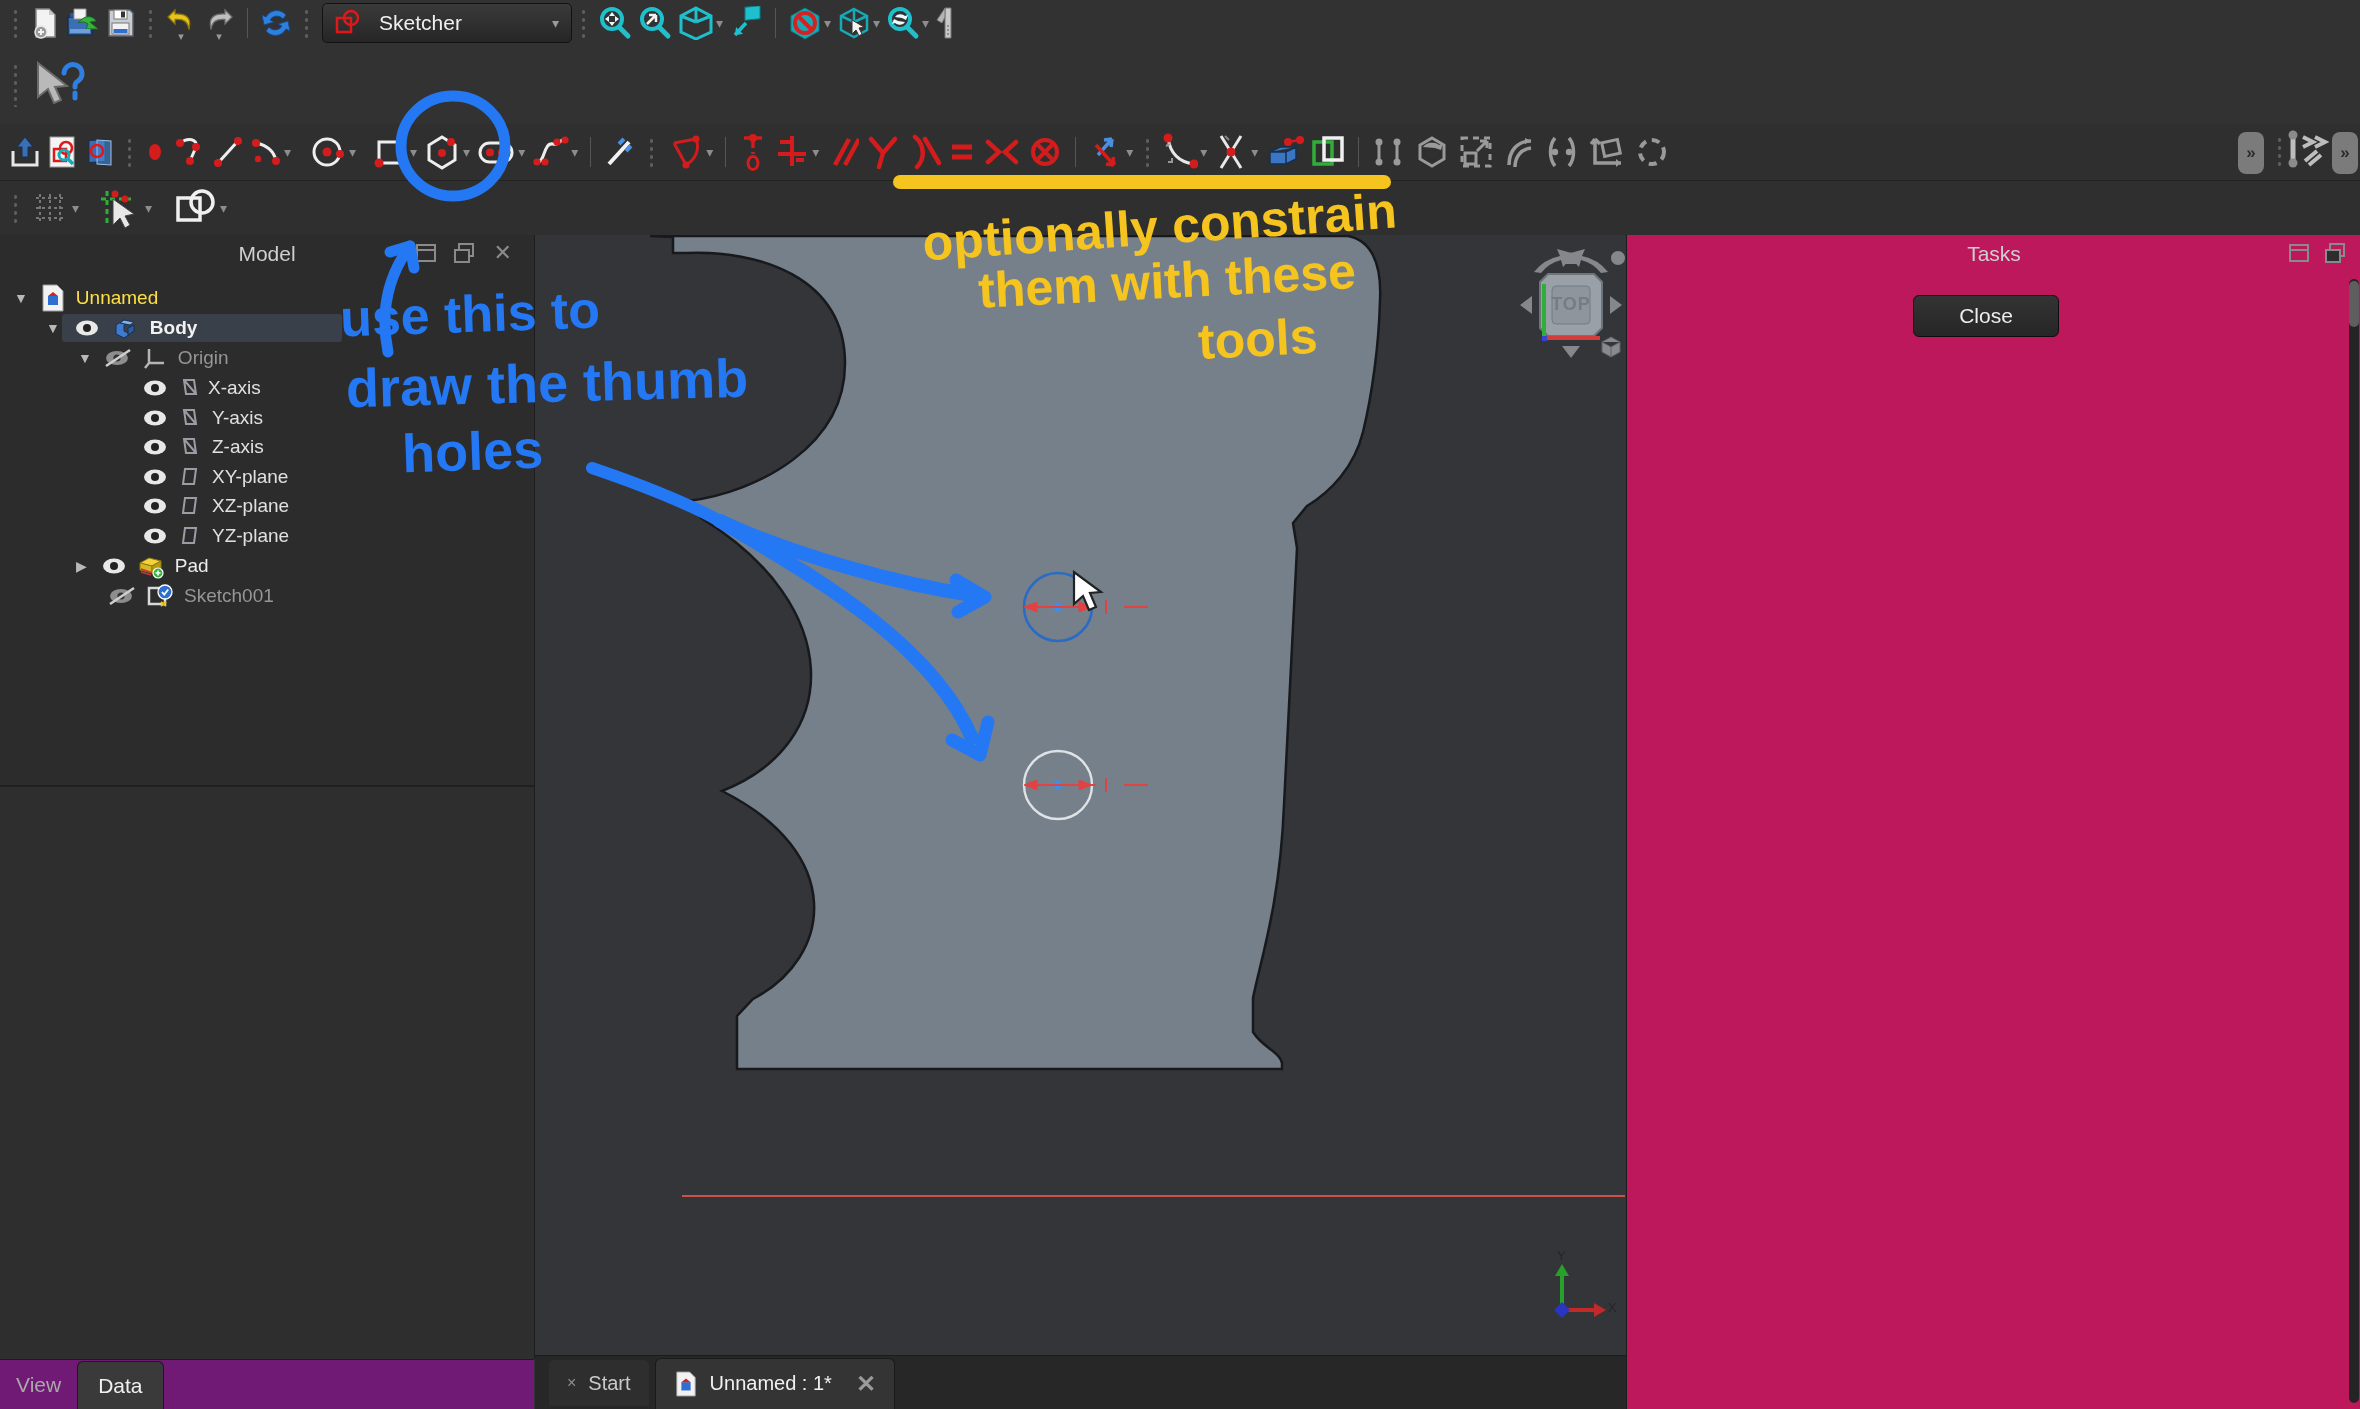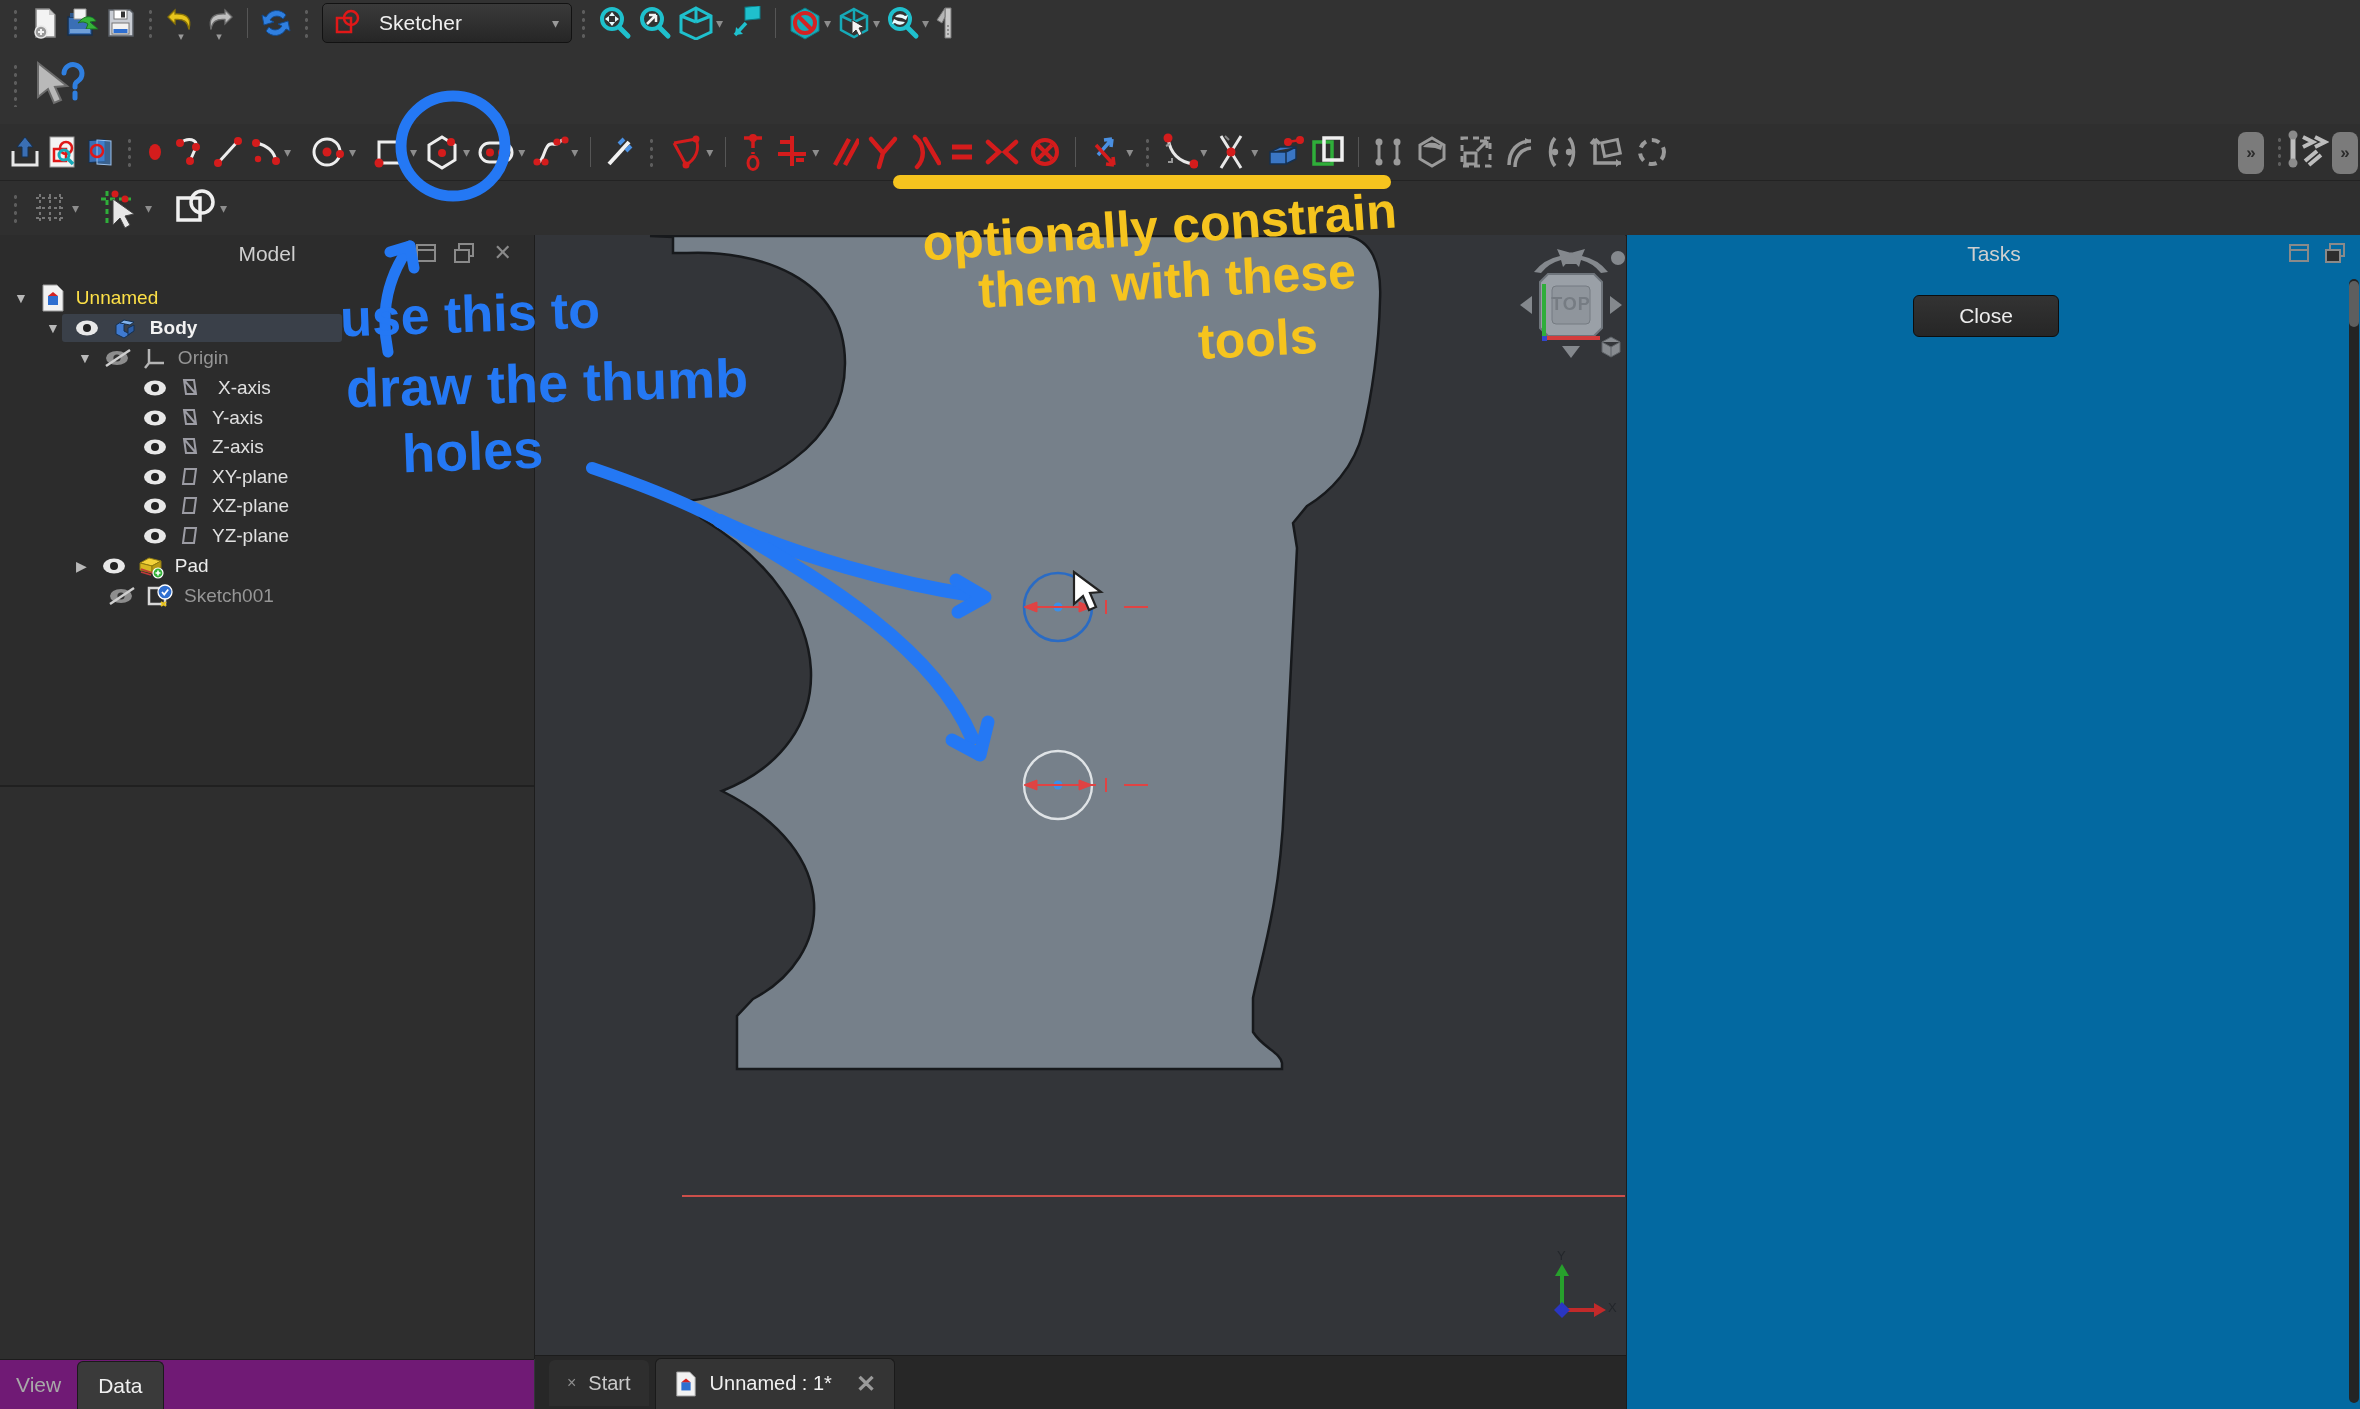--- a/index.html
+++ b/index.html
@@ -495,21 +495,21 @@
     </div>
 
     <div class="treerow" style="top:138px;">
       <svg width="26" height="18" viewBox="0 0 26 18" style="margin-left:142px;">
           <ellipse cx="13" cy="9" rx="11" ry="7.5" fill="#e8e8e8"></ellipse>
           <circle cx="13" cy="9" r="4" fill="#222"></circle>
         </svg>
       <svg width="24" height="24" viewBox="0 0 24 24" style="margin-left:10px;">
           <path d="M6 4 h10 l2 14 h-10 z M6 4 l12 14" fill="none" stroke="#9c9ca4" stroke-width="2"></path>
         </svg>
-      <span style="margin-left:16px;color:#e0e0e0;">X-axis</span>
+      <span style="margin-left:6px;color:#e0e0e0;">X-axis</span>
     </div>
     <div class="treerow" style="top:168px;">
       <svg width="26" height="18" viewBox="0 0 26 18" style="margin-left:142px;">
           <ellipse cx="13" cy="9" rx="11" ry="7.5" fill="#e8e8e8"></ellipse>
           <circle cx="13" cy="9" r="4" fill="#222"></circle>
         </svg>
       <svg width="24" height="24" viewBox="0 0 24 24" style="margin-left:10px;">
           <path d="M6 4 h10 l2 14 h-10 z M6 4 l12 14" fill="none" stroke="#9c9ca4" stroke-width="2"></path>
         </svg>
       <span style="margin-left:10px;color:#e0e0e0;">Y-axis</span>
@@ -695,21 +695,21 @@
       <svg width="24" height="26" viewBox="0 0 26 28" style="margin-right:12px;">
         <path d="M3 1 h14 l6 6 v20 h-20 z" fill="#f2f2f2" stroke="#999"></path>
         <rect x="8" y="12" width="10" height="9" fill="#2f6fd0"></rect>
         <path d="M8 12 l5 -4 5 4 z" fill="#d42222"></path>
       </svg>
       <span>Unnamed : 1*</span>
       <span style="color:#9a9a9a;font-size:24px;margin-left:24px;font-weight:bold;">✕</span>
     </span>
   </div>
 
-  <div class="abs" style="left:1626px;top:235px;width:734px;height:1174px;background:#0369a1;border-left:1px solid #1d1d1d;">
+  <div class="abs" style="left:1626px;top:235px;width:734px;height:1174px;background:#be185d;border-left:1px solid #1d1d1d;">
     <div class="row" style="height:38px;position:relative;">
       <span class="panel-title" style="position:absolute;left:0;right:0;text-align:center;">Tasks</span>
       <span class="abs" style="right:50px;top:6px;">
         <svg width="24" height="24" viewBox="0 0 24 24">
             <rect x="3" y="4" width="18" height="16" fill="none" stroke="#8a8a8a" stroke-width="2"></rect>
             <path d="M3 9 h18" stroke="#8a8a8a" stroke-width="2"></path>
           </svg>
       </span>
       <span class="abs" style="right:14px;top:6px;">
         <svg width="24" height="24" viewBox="0 0 24 24">

